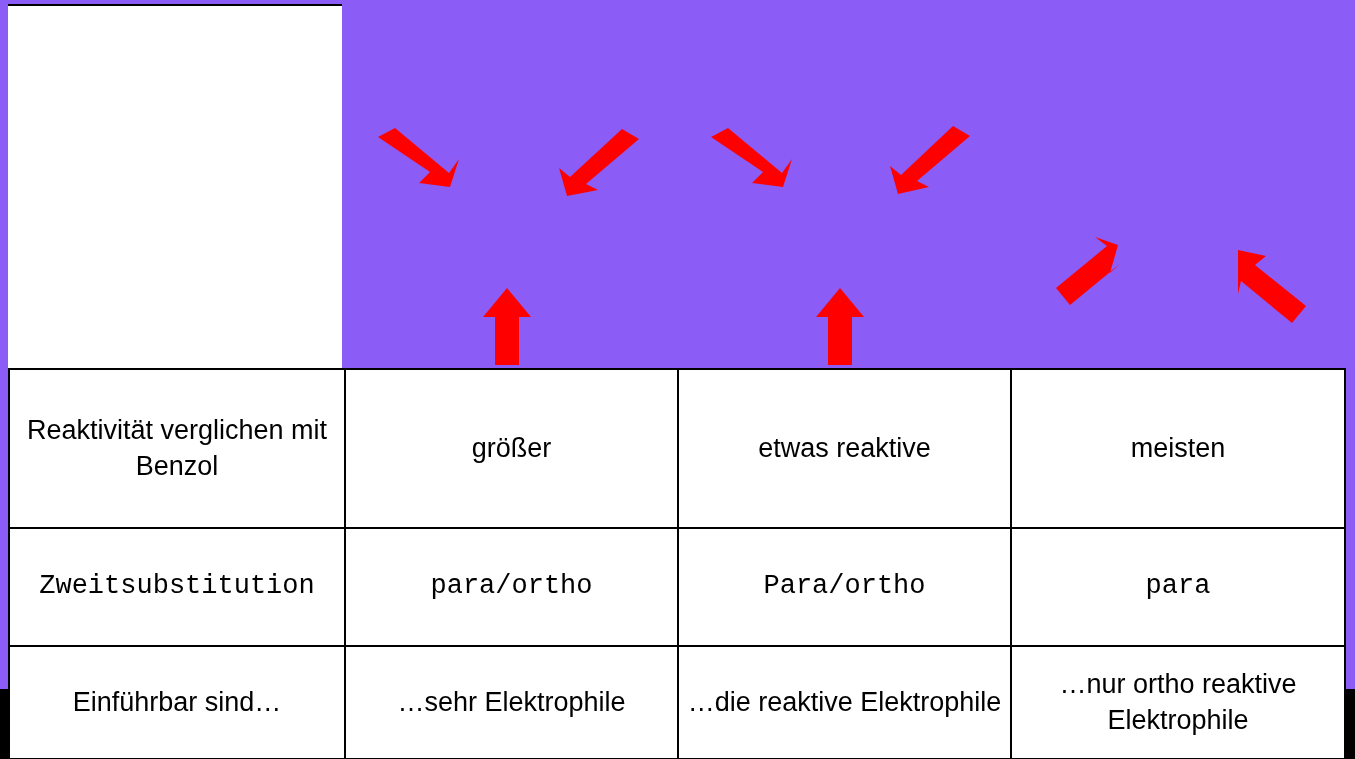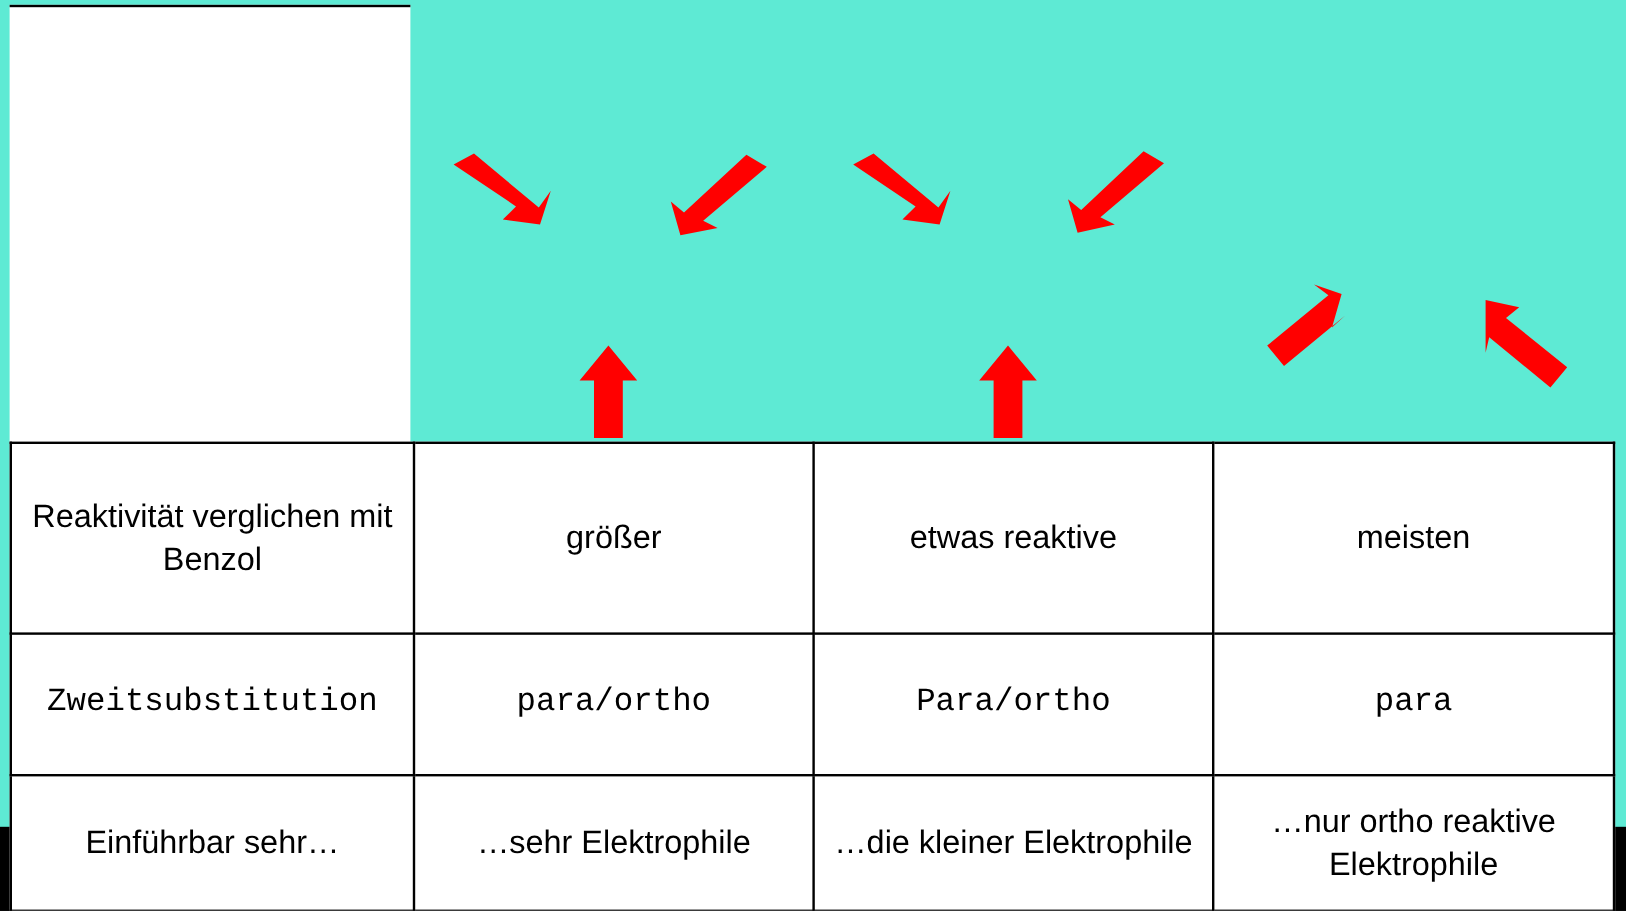--- a/index.html
+++ b/index.html
@@ -10,21 +10,21 @@
   body {
     width: 1355px;
     height: 759px;
     overflow: hidden;
     font-family: "Liberation Sans", sans-serif;
   }
   #stage {
     position: relative;
     width: 1355px;
     height: 689px;
-    background: #5eead4;
+    background: #8b5cf6;
   }
 
   
   #header-cell {
     position: absolute;
     left: 8px;
     top: 4px;
     width: 334px;
     height: 364px;
     background: #ffffff;
@@ -132,21 +132,21 @@
         <td>etwas reaktive</td>
         <td>meisten</td>
       </tr>
       <tr class="row-substitution">
         <td>Zweitsubstitution</td>
         <td>para/ortho</td>
         <td>Para/ortho</td>
         <td>para</td>
       </tr>
       <tr class="row-introducible">
-        <td>Einführbar sehr…</td>
+        <td>Einführbar sind…</td>
         <td>…sehr Elektrophile</td>
-        <td>…die kleiner Elektrophile</td>
+        <td>…die reaktive Elektrophile</td>
         <td>…nur ortho reaktive Elektrophile</td>
       </tr>
     </tbody>
   </table>
 
 </div>
 
 </body></html>

